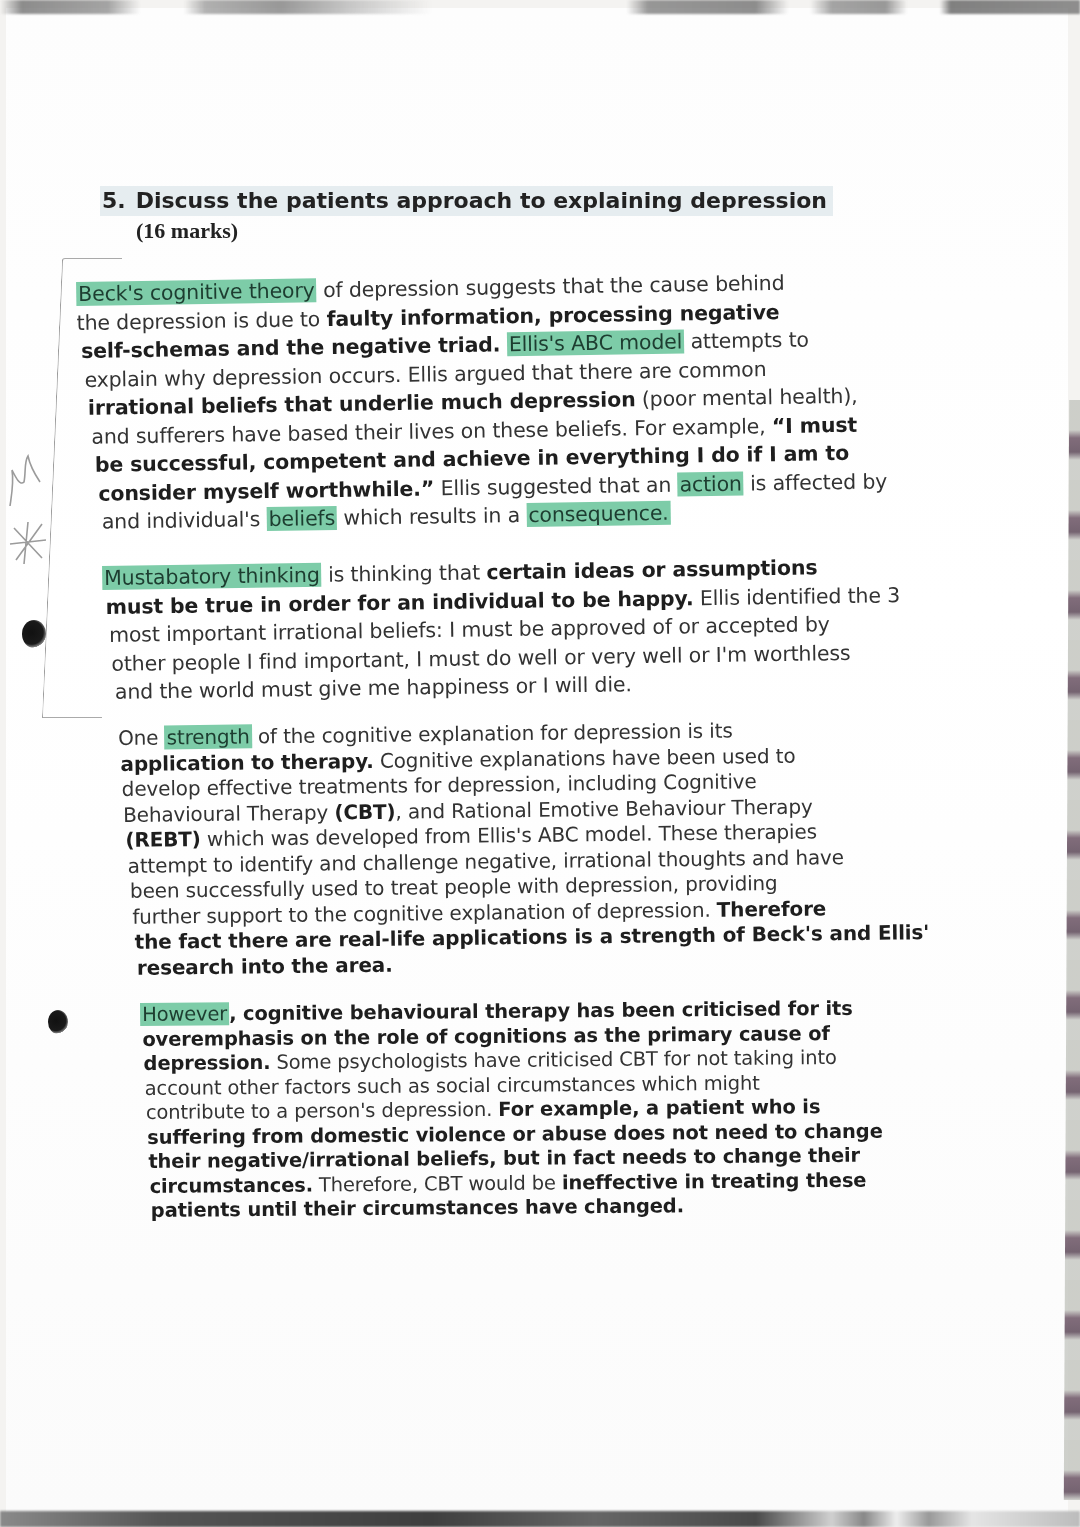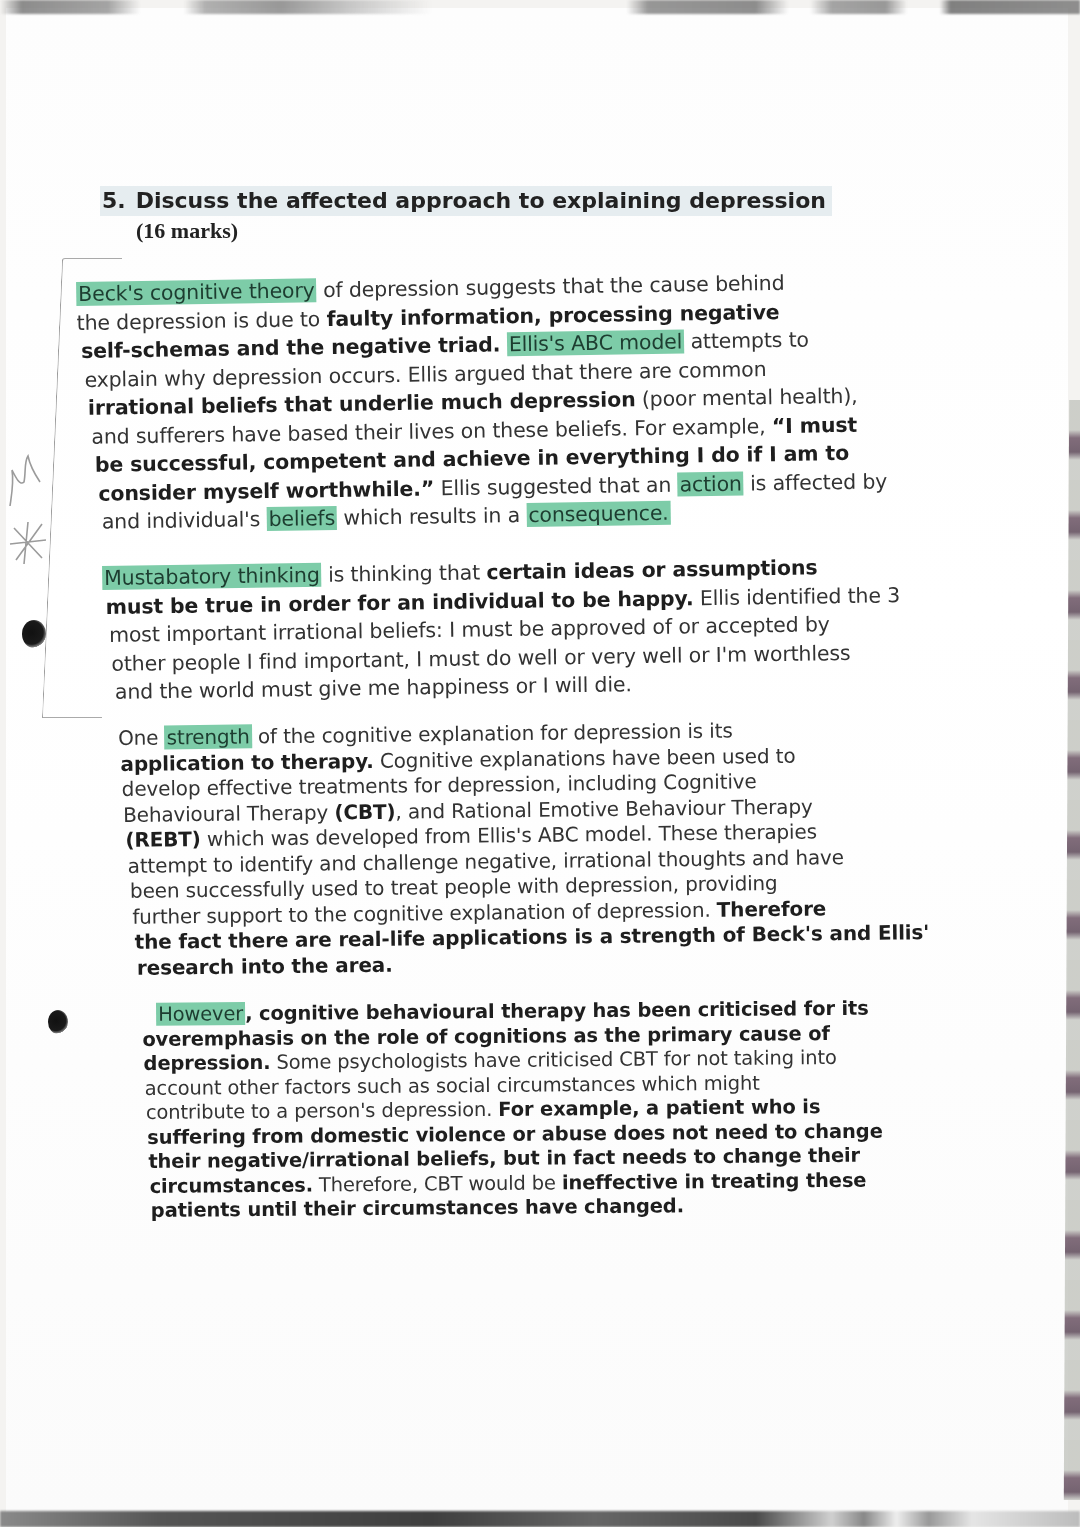--- a/index.html
+++ b/index.html
@@ -93,21 +93,21 @@
 </head>
 <body>
 
 <div class="page"></div>
 <div class="edge-top"></div>
 <div class="edge-bottom"></div>
 <div class="edge-right"></div>
 
 <div class="question">
   <span class="q-line1">
-    <span class="q-num">5.</span><span>Discuss the affected approach to explaining depression</span>
+    <span class="q-num">5.</span><span>Discuss the patients approach to explaining depression</span>
   </span>
   <span class="q-marks">(16 marks)</span>
 </div>
 
 <div class="bracket"></div>
 
 <svg class="doodle" style="left:6px;top:452px" width="40" height="60" viewBox="0 0 40 60">
   <path d="M4 54 C6 40 8 30 6 18 C10 26 14 34 18 30 C20 20 18 10 22 4 C24 14 30 24 34 30" stroke="#9b9b9b" stroke-width="1.6" fill="none"></path>
 </svg>
 <svg class="doodle" style="left:6px;top:518px" width="44" height="48" viewBox="0 0 44 48">
@@ -143,21 +143,21 @@
   <span class="ln" style="padding-left:4px"><span>Behavioural Therapy </span><b>(CBT)</b><span>, and Rational Emotive Behaviour Therapy</span></span>
   <span class="ln" style="padding-left:6px"><b>(REBT)</b><span> which was developed from Ellis's ABC model. These therapies</span></span>
   <span class="ln" style="padding-left:8px"><span>attempt to identify and challenge negative, irrational thoughts and have</span></span>
   <span class="ln" style="padding-left:10px"><span>been successfully used to treat people with depression, providing</span></span>
   <span class="ln" style="padding-left:12px"><span>further support to the cognitive explanation of depression. </span><b>Therefore</b></span>
   <span class="ln" style="padding-left:14px"><b>the fact there are real-life applications is a strength of Beck's and Ellis'</b></span>
   <span class="ln" style="padding-left:16px"><b>research into the area.</b></span>
 </div>
 
 <div class="para" id="p4">
-  <span class="ln"><span class="hl" style="background: rgb(125, 204, 168); margin-left: 16px;">However</span><b>, cognitive behavioural therapy has been criticised for its</b></span>
+  <span class="ln"><span class="hl" style="background: rgb(125, 204, 168);">However</span><b>, cognitive behavioural therapy has been criticised for its</b></span>
   <span class="ln" style="padding-left:2px"><b>overemphasis on the role of cognitions as the primary cause of</b></span>
   <span class="ln" style="padding-left:3px"><b>depression.</b><span> Some psychologists have criticised CBT for not taking into</span></span>
   <span class="ln" style="padding-left:4px"><span>account other factors such as social circumstances which might</span></span>
   <span class="ln" style="padding-left:5px"><span>contribute to a person's depression. </span><b>For example, a patient who is</b></span>
   <span class="ln" style="padding-left:6px"><b>suffering from domestic violence or abuse does not need to change</b></span>
   <span class="ln" style="padding-left:7px"><b>their negative/irrational beliefs, but in fact needs to change their</b></span>
   <span class="ln" style="padding-left:8px"><b>circumstances.</b><span> Therefore, CBT would be </span><b>ineffective in treating these</b></span>
   <span class="ln" style="padding-left:9px"><b>patients until their circumstances have changed.</b></span>
 </div>
 

